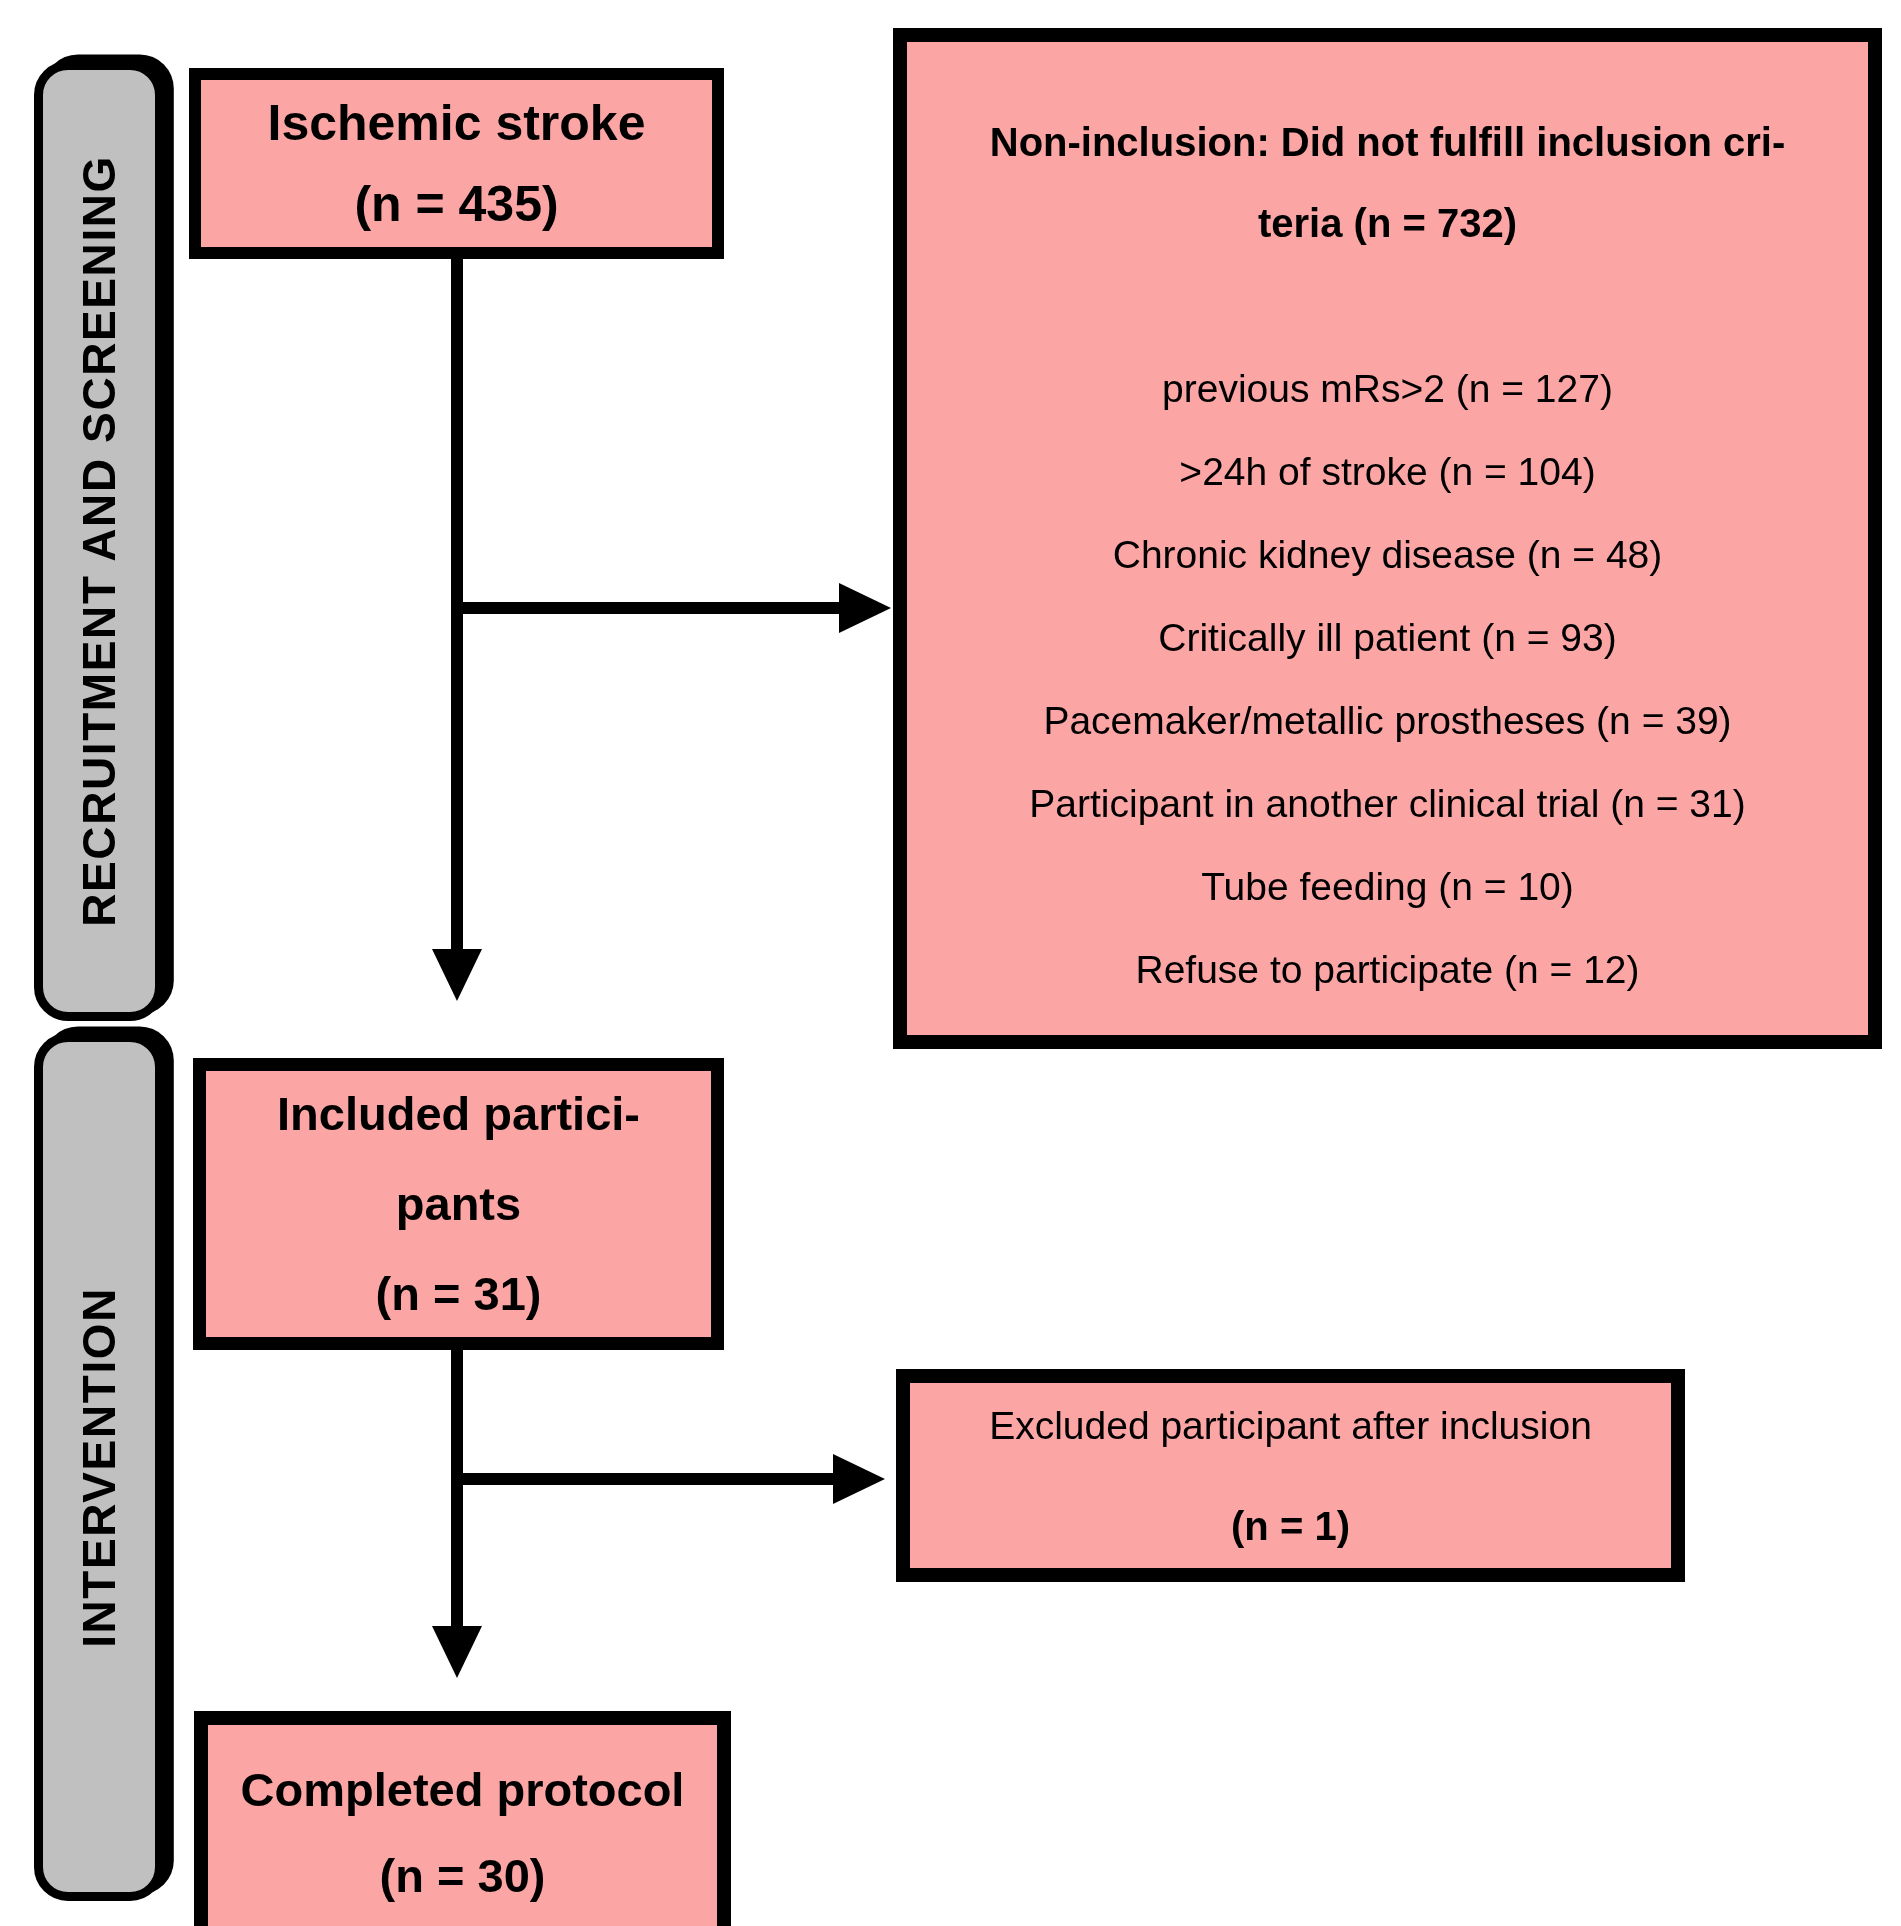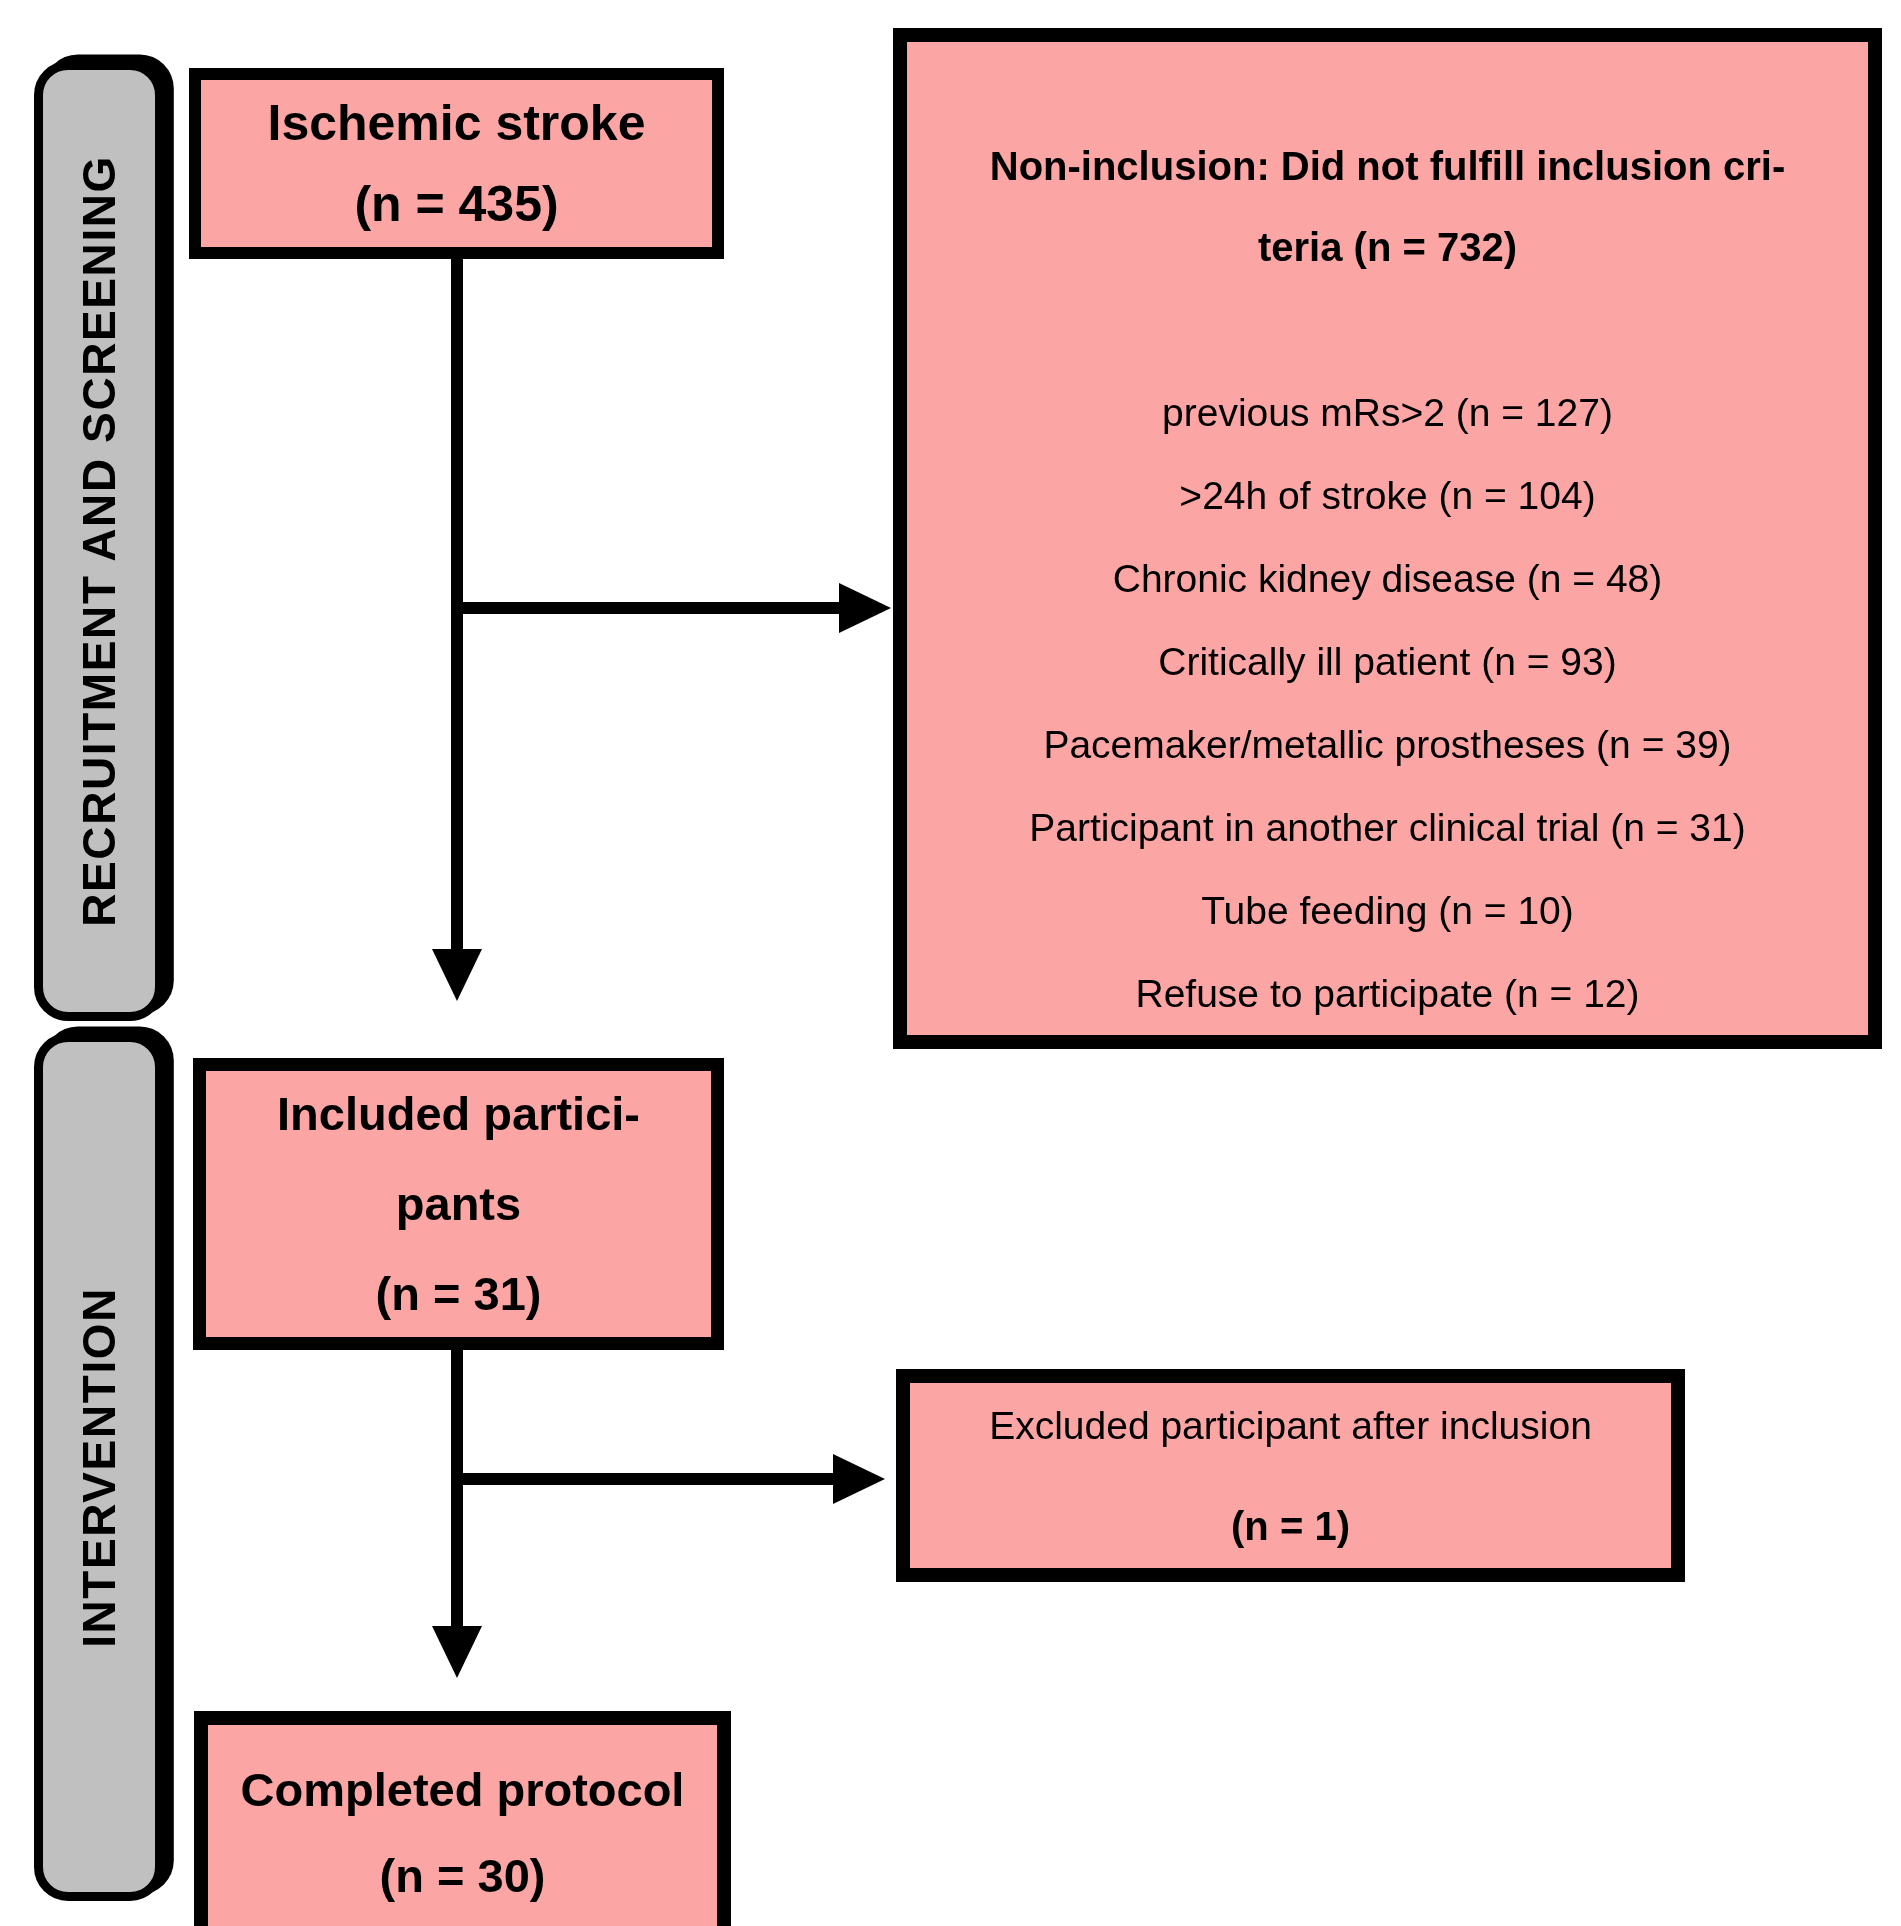--- a/index.html
+++ b/index.html
@@ -48,21 +48,21 @@
     align-items: center;
     justify-content: center;
     text-align: center;
   }
   #box-ischemic   { left: 189px;  top: 68px;  width: 535px;  height: 191px; border-width: 12px; }
   #box-ischemic .line { font-weight: bold; font-size: 50px; line-height: 81px; }
 
   #box-noninclusion {
     left: 893px; top: 28px; width: 989px; height: 1021px;
     border-width: 14px;
-    justify-content: flex-end;
+    justify-content: center;
     padding-top: 36px;
   }
   .ni-title-line { font-weight: bold; font-size: 40px; line-height: 81px; }
   .ni-items { margin-top: 83px; }
   .ni-item { font-size: 39px; line-height: 83px; }
 
   #box-included { left: 193px; top: 1058px; width: 531px; height: 292px; border-width: 13px; }
   #box-included .line { font-weight: bold; font-size: 47px; line-height: 90px; }
 
   #box-excluded { left: 896px; top: 1369px; width: 789px; height: 213px; border-width: 14px; }

